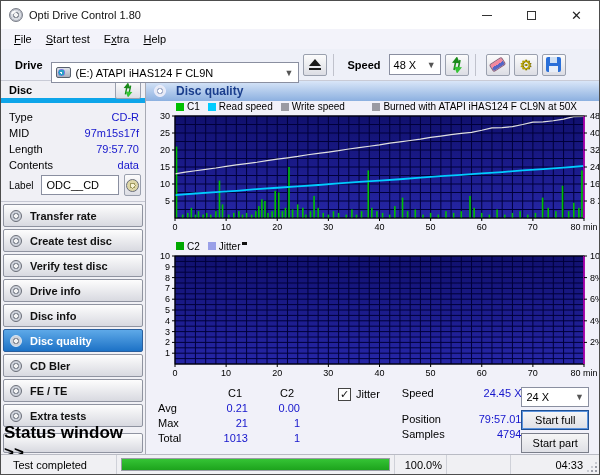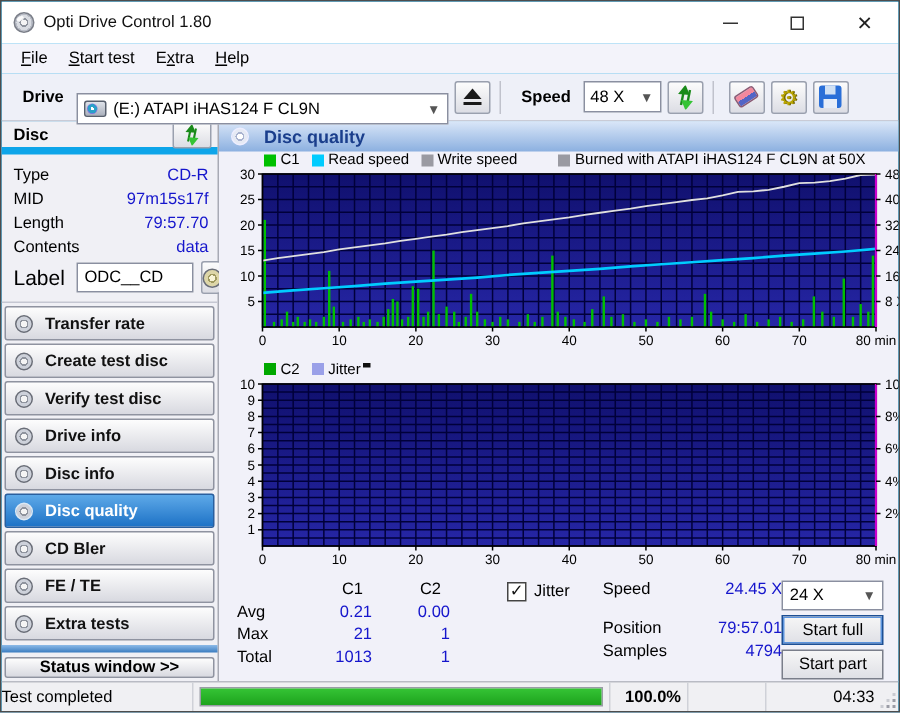--- a/index.html
+++ b/index.html
@@ -79,21 +79,21 @@
   .nav { padding:2px 2px 0 2px; }
   .nav-btn { height:23px; margin-bottom:2px; display:flex; align-items:center; padding-left:6px;
              background:linear-gradient(#fdfdfd,#d8d9e0); border:1px solid #8f93a0; border-radius:2px;
              font-size:11px; font-weight:700; color:#111; }
   .nav-btn .cd-ico { width:12px; height:12px; margin-right:8px; }
   .nav-btn.selected { background:linear-gradient(#5ea9e8,#1d72c6); border-color:#2a5f9e; color:#fff; }
   .nav-btn.selected .cd-ico { border-color:#dbe8f4; }
   .blue-strip { height:9px; background:linear-gradient(#8cbae8,#3a7cc0); margin-top:1px; }
   .statuswin-btn { height:20px; margin:3px 2px 2px 2px; background:linear-gradient(#fdfdfd,#d8d9e0);
                    border:1px solid #8f93a0; border-radius:2px; display:flex; align-items:center;
-                   justify-content:center; font-size:11px; font-weight:700; }
+                   justify-content:center; font-size:17px; font-weight:700; }
 
   
   .main { flex:1; background:#f1f1f9; display:flex; flex-direction:column; min-width:0; }
   .main-header { height:20px; background:linear-gradient(#d9e6f8,#8cb0e0); display:flex; align-items:center;
                  padding-left:8px; flex:0 0 auto; }
   .main-header .cd-ico { width:12px; height:12px; margin-right:10px; border-color:#eef;
     background:radial-gradient(circle,#fff 0 2px,#aab4d0 2px 3px,#e6eaf4 3px 6px); }
   .main-title { font-size:12px; font-weight:700; color:#1a3e8c; }
   .legend-row { height:11px; display:flex; align-items:center; font-size:10px; padding-left:30px; flex:0 0 auto; }
   .legend-row2 { height:12px; display:flex; align-items:center; font-size:10px; padding-left:30px; flex:0 0 auto; }
@@ -120,25 +120,25 @@
   .ctrl-col { margin-left:auto; width:72px; padding-right:2px; }
   .ctrl-col .select { height:20px; font-size:11px; }
   .push-btn { width:100%; height:20px; margin-top:3px; background:linear-gradient(#f6f6f6,#dfe0e6);
               border:1px solid #7a7e8a; font-size:11px; display:flex; align-items:center; justify-content:center; }
   .push-btn.default { border:1px solid #1d4f94; box-shadow:inset 0 0 0 1px #5b93dd; }
 
   
   .statusbar { height:20px; border-top:1px solid #b9bbc4; background:#f0f0f3; display:flex;
                align-items:center; font-size:11px; flex:0 0 auto; }
   .sb-cell { height:100%; display:flex; align-items:center; border-right:1px solid #cfd1d8; }
-  .sb-text { width:128px; padding-left:0; }
+  .sb-text { width:116px; padding-left:12px; }
   .sb-barcell { width:278px; padding:3px 4px; }
   .groove { width:100%; height:13px; border:1px solid #9a9ca6; background:#e9e9ec; }
   .fill { height:100%; background:linear-gradient(#35c435,#1da31d); }
-  .sb-pct { width:52px; justify-content:flex-end; padding-right:4px;font-weight:bold; }
+  .sb-pct { width:52px; justify-content:flex-end; padding-right:4px; }
   .sb-spacer { flex:1; }
   .sb-time { width:78px; justify-content:flex-end; padding-right:6px; border-right:none; }
   .grip { width:10px; height:100%; position:relative; }
   .grip::after { content:""; position:absolute; right:2px; bottom:2px; width:2px; height:2px; background:#9a9ca6;
     box-shadow:-4px 0 #9a9ca6, 0 -4px #9a9ca6, -8px 0 #c9cbd2, -4px -4px #c9cbd2, 0 -8px #c9cbd2; }
 </style>
 </head>
 <body>
 
 <div class="window">
@@ -235,21 +235,21 @@
         <div class="field-row">
             <span>Length</span>
             <span class="field-val">79:57.70</span>
           </div>
         <div class="field-row">
             <span>Contents</span>
             <span class="field-val">data</span>
           </div>
       </div>
       <div class="label-row">
-        <span style="font-size:14px">Label</span>
+        <span style="font-size:10px">Label</span>
         <input class="label-input" value="ODC__CD" style="">
         <div class="cd-btn">
           <div class="cd-ico gold"></div>
         </div>
       </div>
       <div class="nav">
         <div class="nav-btn">
             <div class="cd-ico"></div>
             <span>Transfer rate</span>
           </div>

